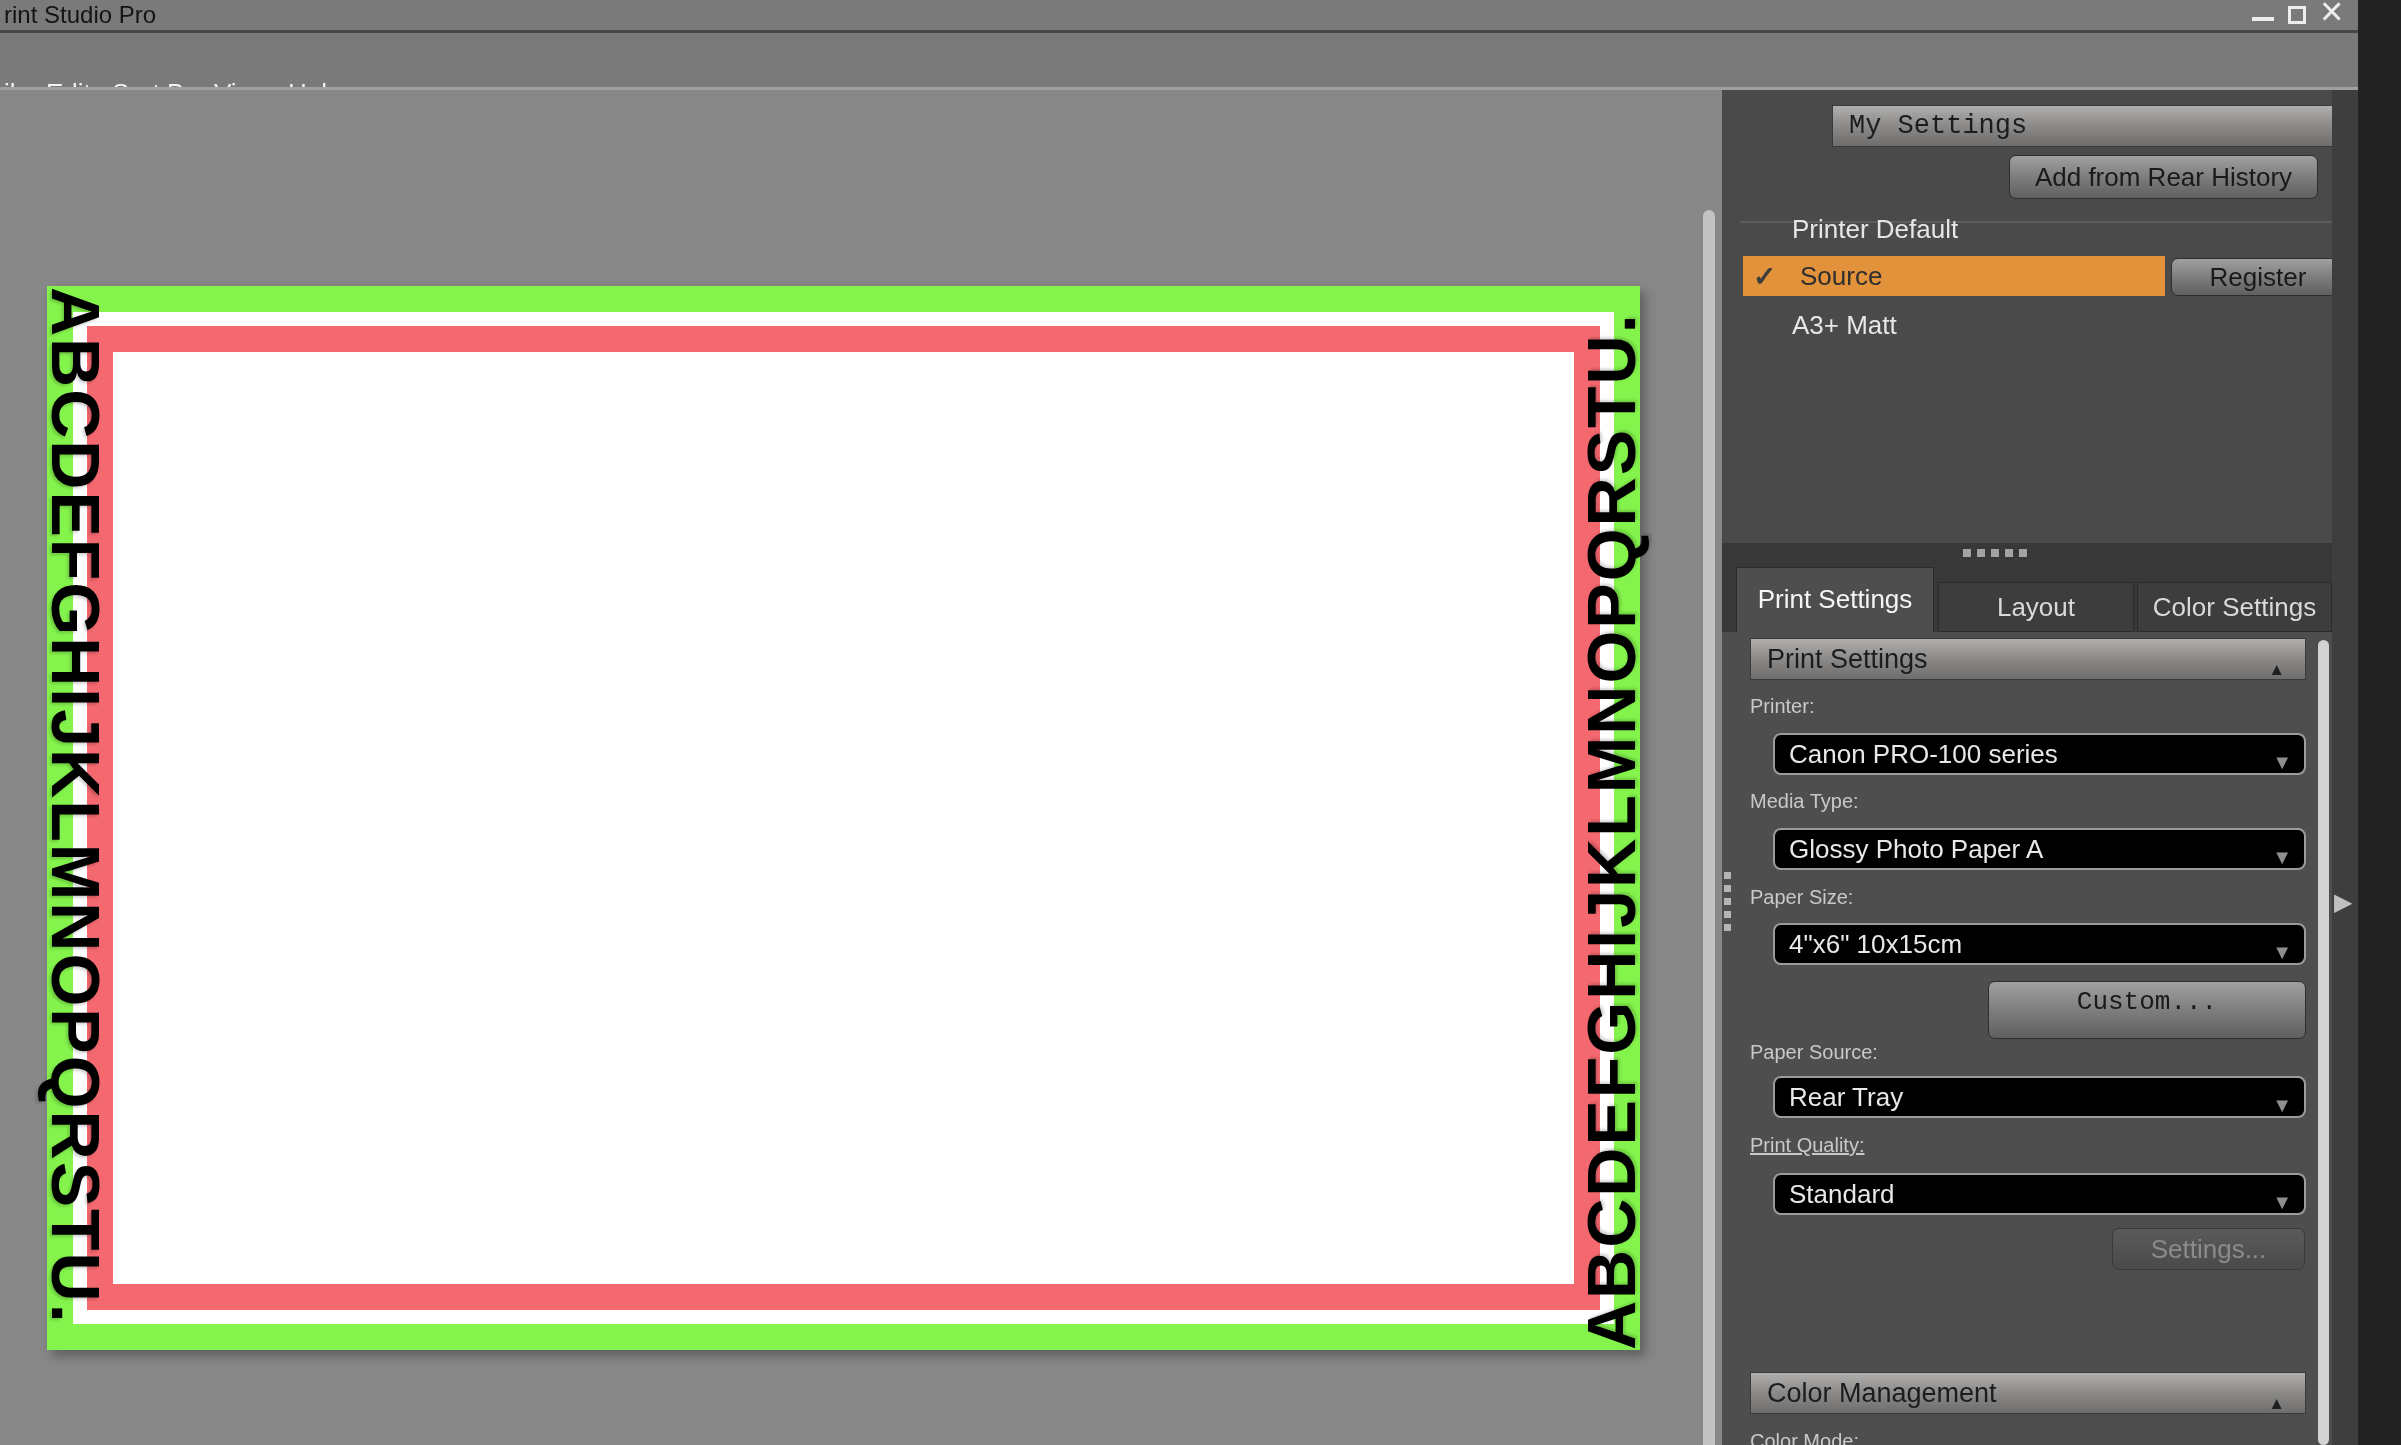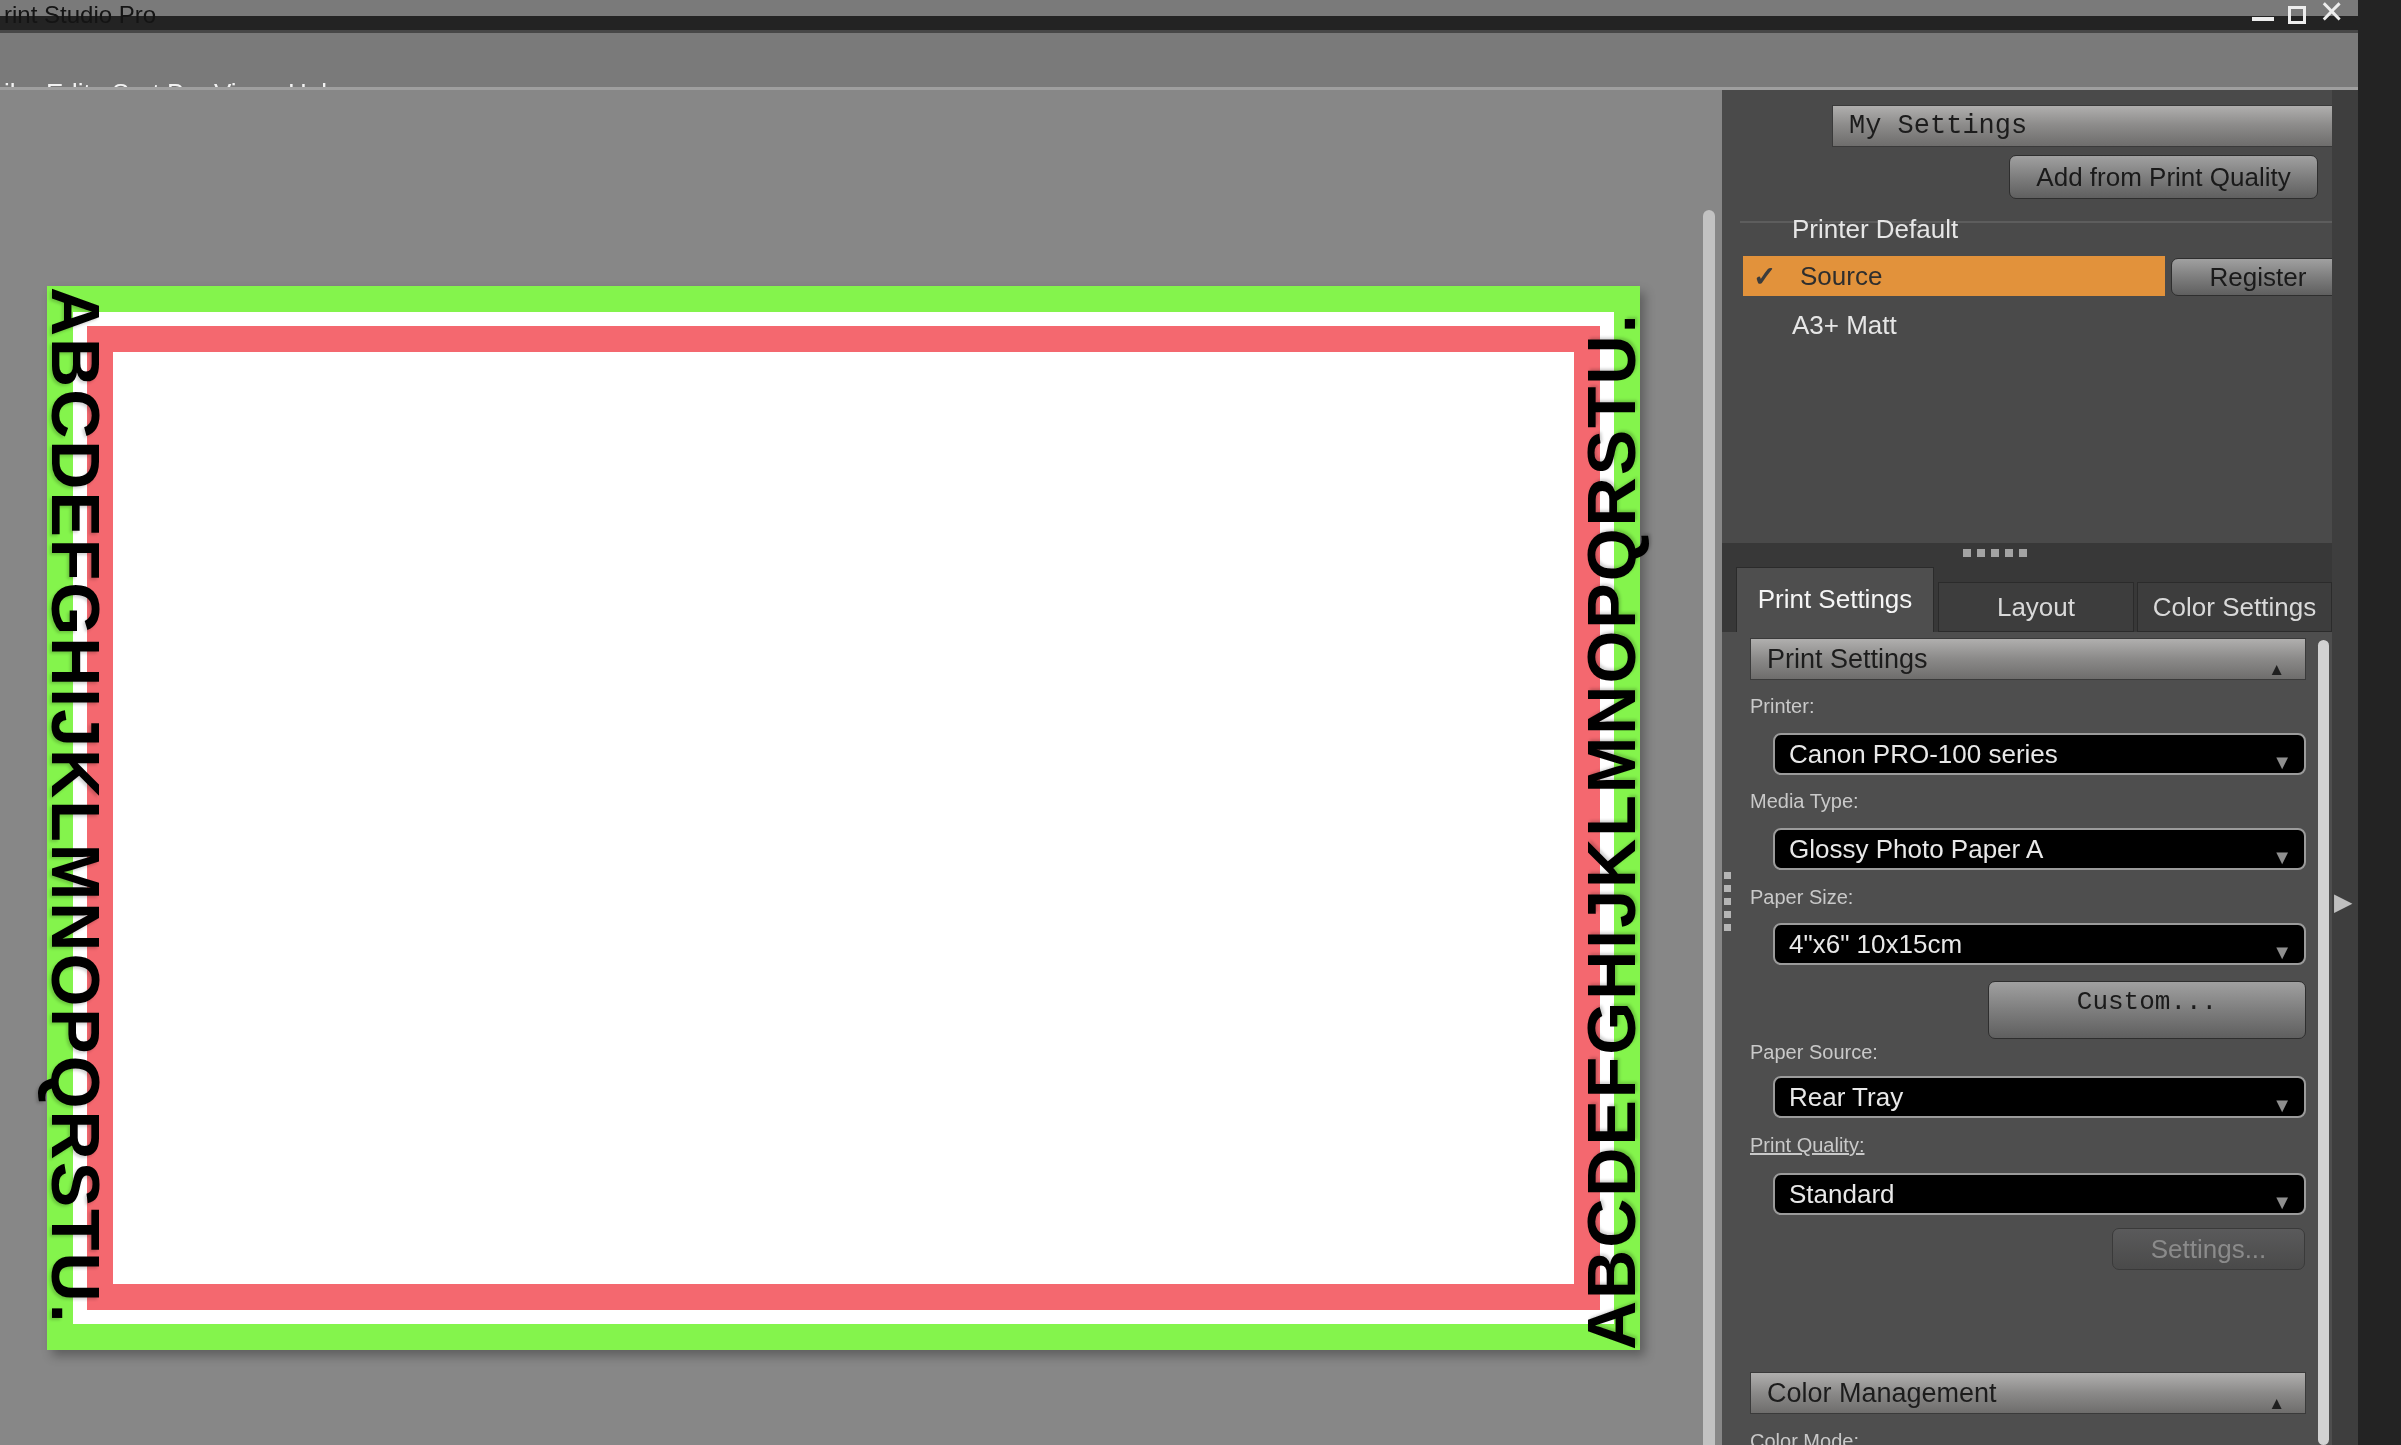--- a/index.html
+++ b/index.html
@@ -1,21 +1,21 @@
 <!DOCTYPE html>
 <html><head>
 <meta charset="utf-8">
 <style>
   * { margin:0; padding:0; box-sizing:border-box; }
   html,body { width:2401px; height:1445px; overflow:hidden;
     font-family:"Liberation Sans", sans-serif; background:#232323; }
   .abs { position:absolute; }
 
   
-  #titlebar { left:0; top:0; width:2358px; height:16px; background:#7a7a7a;text-decoration:underline; }
+  #titlebar { left:0; top:0; width:2358px; height:30px; background:#7a7a7a;text-decoration:underline; }
   #window-title { left:4px; top:1px; font-size:24px; color:#141414; }
   #btn-min { left:2252px; top:17px; width:22px; height:4px; background:#ededed; cursor:pointer; }
   #btn-max { left:2288px; top:6px; width:18px; height:18px; border:3px solid #ededed; cursor:pointer; }
   #btn-close { left:2320px; top:-9px; font-size:40px; color:#ededed; cursor:pointer; line-height:40px; }
   #title-sep { left:0; top:30px; width:2358px; height:3px; background:#474747; }
   #menubar { left:0; top:33px; width:2358px; height:54px; background:#7a7a7a; }
   .menu-item { top:45px; font-size:26px; color:#f2f2f2; cursor:pointer; }
   #menu-sep { left:0; top:87px; width:2358px; height:3px; background:#9f9f9f; }
 
   
@@ -141,21 +141,21 @@
 
 </div>
 
 <div class="abs" id="panel-top"></div>
 
 <div class="abs grad-header" id="ms-header">
   <span>My Settings</span>
   <span class="tri">▲</span>
 </div>
 
-<div class="abs grad-btn" id="add-history-btn">Add from Print Quality</div>
+<div class="abs grad-btn" id="add-history-btn">Add from Rear History</div>
 <div class="abs" id="ms-separator"></div>
 
 <span class="abs ms-item-label" id="ms-item-0">Printer Default</span>
 
 <div class="abs" id="ms-row-custom">
   <span id="ms-check">✓</span>
   <span id="ms-custom-label">Source</span>
 </div>
 <div class="abs grad-btn" id="register-btn">Register</div>
 

